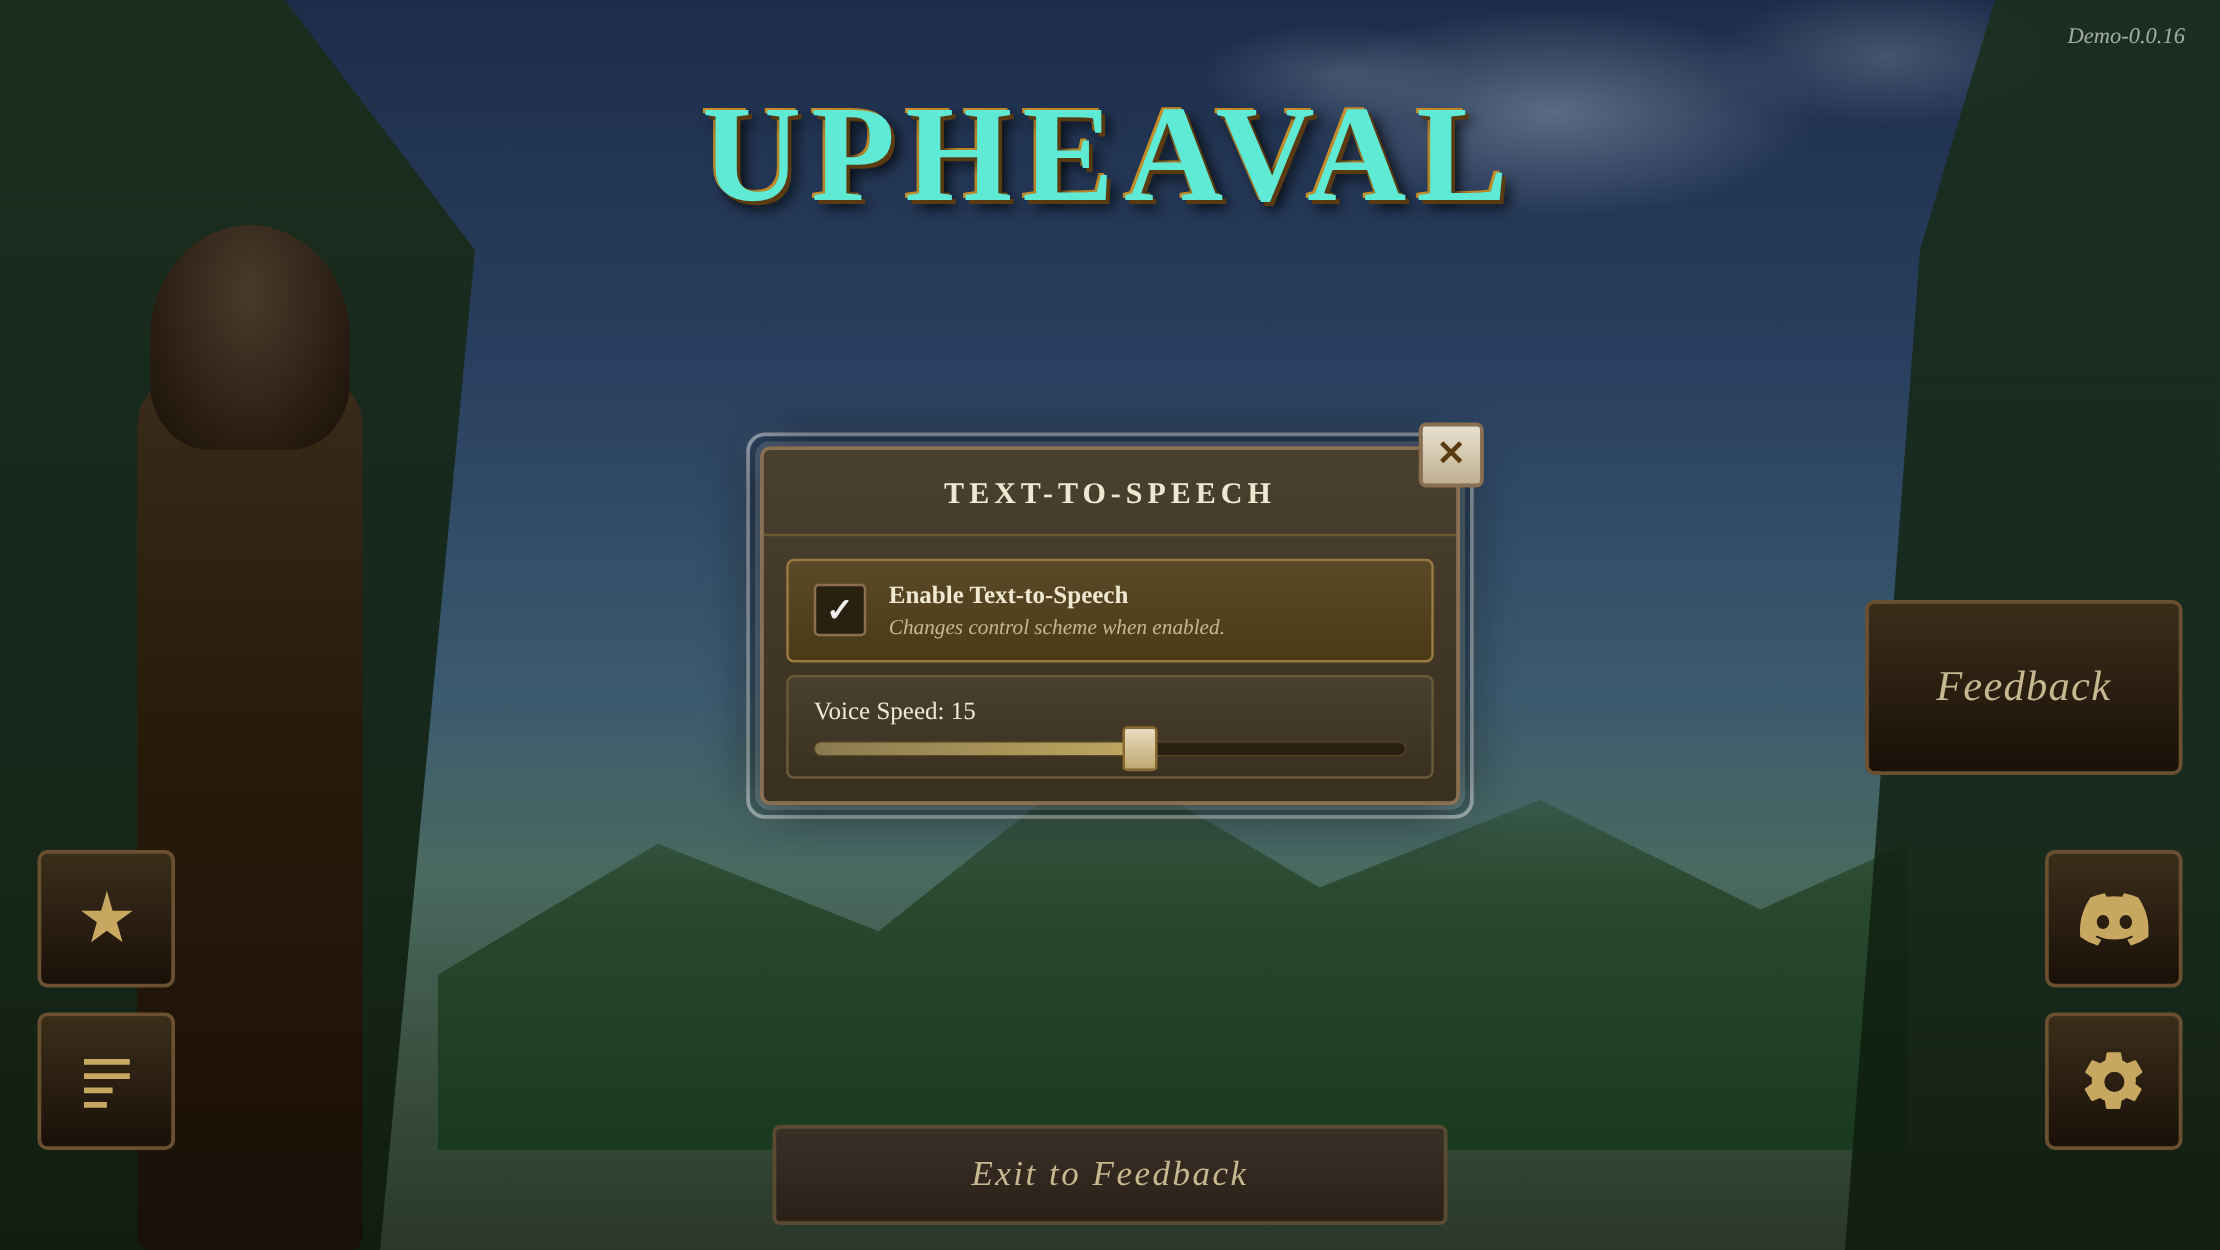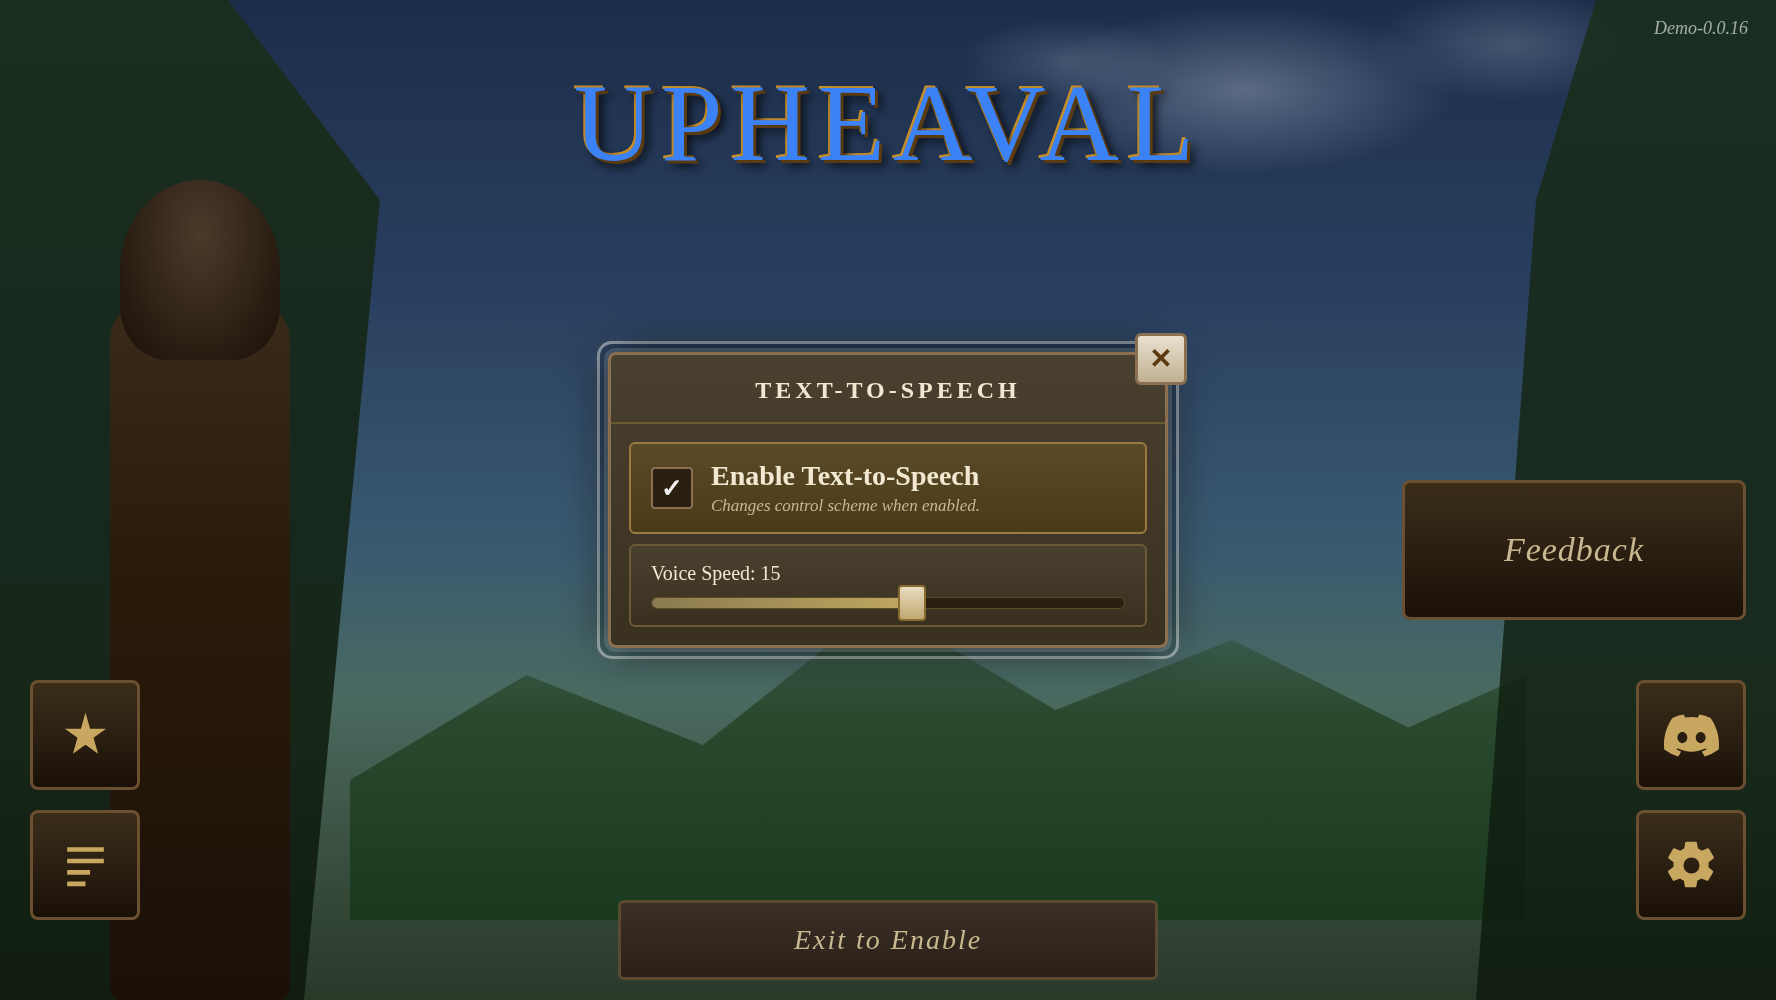--- a/index.html
+++ b/index.html
@@ -88,23 +88,23 @@
     }
 
     
     .game-title {
       position: absolute;
       top: 60px;
       left: 50%;
       transform: translateX(-50%);
       z-index: 3;
       font-size: 110px;
-      font-weight: 400;
+      font-weight: 700;
       letter-spacing: 8px;
-      color: #3b82f6;
+      color: #5eead4;
       text-shadow: 3px 3px 0 #5a3a10, 6px 6px 10px rgba(0,0,0,0.8), -2px -2px 0 #c8902a;
       font-family: 'Georgia', serif;
       text-transform: uppercase;
       white-space: nowrap;
     }
 
     
     .version {
       position: absolute;
       top: 18px;
@@ -168,21 +168,21 @@
     .btn-notes { left: 30px; bottom: 80px; }
     .btn-discord { right: 30px; bottom: 210px; }
     .btn-settings { right: 30px; bottom: 80px; }
 
     
     .feedback-button {
       position: absolute;
       right: 30px;
       top: 480px;
       z-index: 10;
-      width: 344px;
+      width: 254px;
       height: 140px;
       background: linear-gradient(180deg, #3a2e1a 0%, #1a1008 100%);
       border: 3px solid #6a5030;
       border-radius: 8px;
       display: flex;
       align-items: center;
       justify-content: center;
       cursor: pointer;
     }
 
@@ -294,21 +294,21 @@
     }
 
     .tts-label-group {
       display: flex;
       flex-direction: column;
       gap: 4px;
     }
 
     .tts-main-label {
       color: #f0e8d0;
-      font-size: 28px;
+      font-size: 20px;
       font-family: Georgia, serif;
       font-weight: bold;
     }
 
     .tts-sub-label {
       color: #c8b890;
       font-size: 17px;
       font-family: Georgia, serif;
       font-style: italic;
     }
@@ -421,21 +421,21 @@
   </svg>
 </div>
 
 <div class="side-button btn-settings">
   <svg viewBox="0 0 24 24">
     <path d="M12 15.5A3.5 3.5 0 0 1 8.5 12 3.5 3.5 0 0 1 12 8.5a3.5 3.5 0 0 1 3.5 3.5 3.5 3.5 0 0 1-3.5 3.5m7.43-2.92c.04-.33.07-.67.07-1s-.03-.68-.07-1l2.16-1.68c.19-.15.24-.42.12-.64l-2.05-3.55c-.12-.22-.39-.3-.61-.22l-2.55 1.03c-.52-.4-1.09-.73-1.7-.98L14.34 2.1c-.04-.24-.24-.42-.49-.42h-4.1c-.25 0-.46.18-.49.42L8.8 4.54c-.61.25-1.17.59-1.7.98L4.56 4.49c-.22-.08-.49 0-.61.22L1.9 8.26c-.12.21-.08.48.12.64l2.16 1.68c-.04.32-.07.66-.07 1s.03.68.07 1L1.9 14.26c-.19.15-.24.42-.12.64l2.05 3.55c.12.22.39.3.61.22l2.55-1.03c.52.4 1.09.73 1.7.98l.37 2.44c.04.24.24.42.49.42h4.1c.25 0 .46-.18.49-.42l.37-2.44c.61-.25 1.17-.59 1.7-.98l2.55 1.03c.22.08.49 0 .61-.22l2.05-3.55c.12-.21.08-.48-.12-.64l-2.16-1.68z"></path>
   </svg>
 </div>
 
 <div class="exit-button">
-  <span>Exit to Enable</span>
+  <span>Exit to Feedback</span>
 </div>
 
 <div class="modal-overlay">
   <div class="modal-wrapper">
     <div class="modal-glow"></div>
     <div class="modal">
 
       <div class="modal-close">
         <span>✕</span>
       </div>

